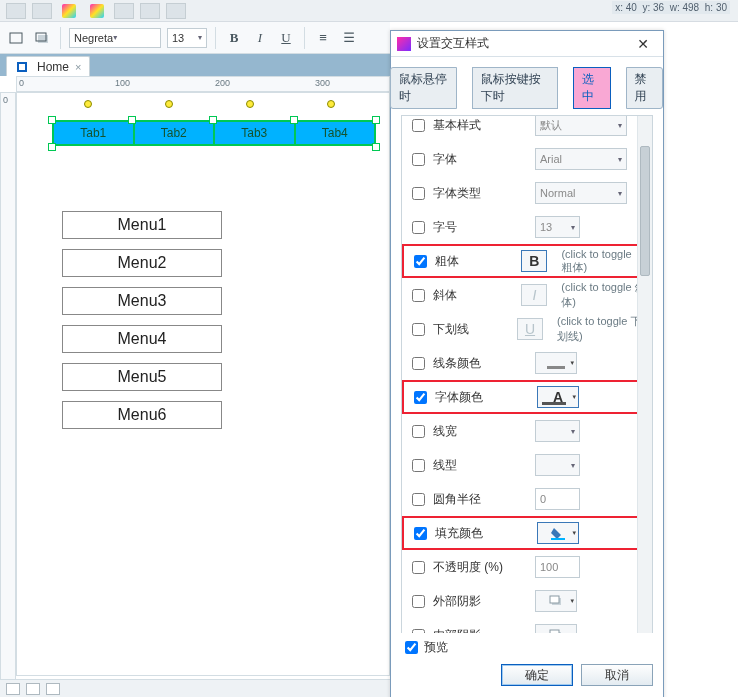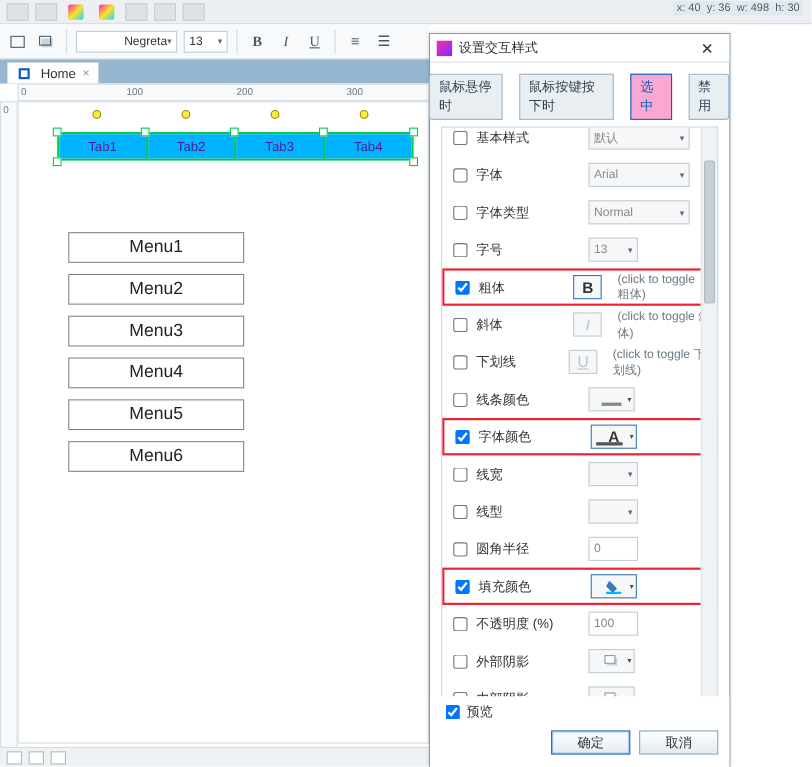--- a/index.html
+++ b/index.html
@@ -13,42 +13,42 @@
   .coord { position:absolute; top:1px; right:8px; font-size:10px; color:#345; background:#dde6ec; padding:1px 3px;}
 
   
   .toolbar2 { position:absolute; top:22px; left:0; width:390px; height:32px; background:#f7f9fb; border-bottom:1px solid #d3dde3; display:flex; align-items:center; gap:6px; padding:0 6px;}
   .tb-box { height:20px; border:1px solid #c2cdd4; background:#fff; display:flex; align-items:center; justify-content:center; font-size:11px; color:#333;}
   .tb-sep { width:1px; height:22px; background:#d3dde3; margin:0 2px;}
   .tb-icon { width:20px; height:20px; border:1px solid transparent; display:flex; align-items:center; justify-content:center; font-size:13px; color:#4a5860; cursor:pointer;}
   .tb-icon.bold { font-weight:bold; font-family:"Times New Roman",serif;}
   .tb-icon.italic{ font-style:italic; font-family:"Times New Roman",serif;}
   .tb-icon.ul{text-decoration:underline;font-family:"Times New Roman",serif;}
-  .font-combo{ width:92px; justify-content:flex-end; padding:0 4px;}
+  .font-combo{ width:92px; justify-content:flex-start; padding:0 4px;}
   .size-combo{ width:40px; justify-content:space-between; padding:0 4px;}
   .dd-arrow { font-size:8px; color:#667;}
 
   
   .doctabs { position:absolute; top:54px; left:0; width:390px; height:22px; background:#95b7cf; display:flex; align-items:flex-end;}
   .doctab { background:#fff; border:1px solid #c8d3d9; border-bottom:none; height:20px; display:flex; align-items:center; gap:6px; padding:0 8px 0 10px; margin-left:6px; border-radius:2px 2px 0 0;}
   .doctab .x{ color:#8a9aa3; font-size:11px; cursor:pointer;}
   .doctab-square{ width:10px;height:10px;border:2px solid #0b5fbf; margin-right:4px;}
 
   
   .ruler { position:absolute; top:76px; left:16px; width:374px; height:16px; background:#f7f9fb; border:1px solid #d3dde3; font-size:9px; color:#6a7a83;}
   .ruler span{ position:absolute; top:1px;}
   .vruler { position:absolute; top:92px; left:0; width:16px; height:600px; background:#f7f9fb; border:1px solid #d3dde3; font-size:9px; color:#6a7a83;}
   .vruler span{ position:absolute; left:2px; transform:rotate(0);}
 
   
   .canvas { position:absolute; top:92px; left:16px; width:374px; height:584px; background:#fff; border:1px solid #d3dde3; overflow:hidden;}
   .sel-handle { position:absolute; width:8px; height:8px; background:#fff; border:1px solid #00c853;}
   .sel-handle.y { background:#ffeb3b; border-color:#8a8a00; border-radius:50%;}
   .tab-widget { position:absolute; top:27px; left:35px; width:324px; height:26px; display:flex; border:2px solid #00c853;}
-  .tab-cell { flex:1; background:#00b2ff; color:#4c1d95; display:flex; align-items:center; justify-content:center; font-size:12px; border-right:2px solid #00c853;}
+  .tab-cell { flex:1; background:#00b2ff; color:#14532d; display:flex; align-items:center; justify-content:center; font-size:12px; border-right:2px solid #00c853;}
   .tab-cell:last-child{border-right:none;}
   .menu-box{ position:absolute; left:45px; width:160px; height:28px; border:1px solid #888; background:#fff; display:flex; align-items:center; justify-content:center; font-size:16px; color:#222;}
 
   
   .statusbar{position:absolute; bottom:0; left:0; width:390px; height:18px; background:#eef2f5; border-top:1px solid #d3dde3; display:flex; align-items:center; gap:6px; padding:0 6px;}
   .sb-chip{width:14px;height:12px;border:1px solid #aeb9c0;background:#fff;}
 
   
   .dialog { position:absolute; top:12px; left:390px; width:274px; height:685px; background:#fff; border:1px solid #7a9bbb; box-shadow:0 0 4px rgba(0,0,0,0.15);margin-top:18px;}
   .dlg-title { height:26px; background:#fff; display:flex; align-items:center; padding:0 6px; border-bottom:1px solid #d8e1e8;}

